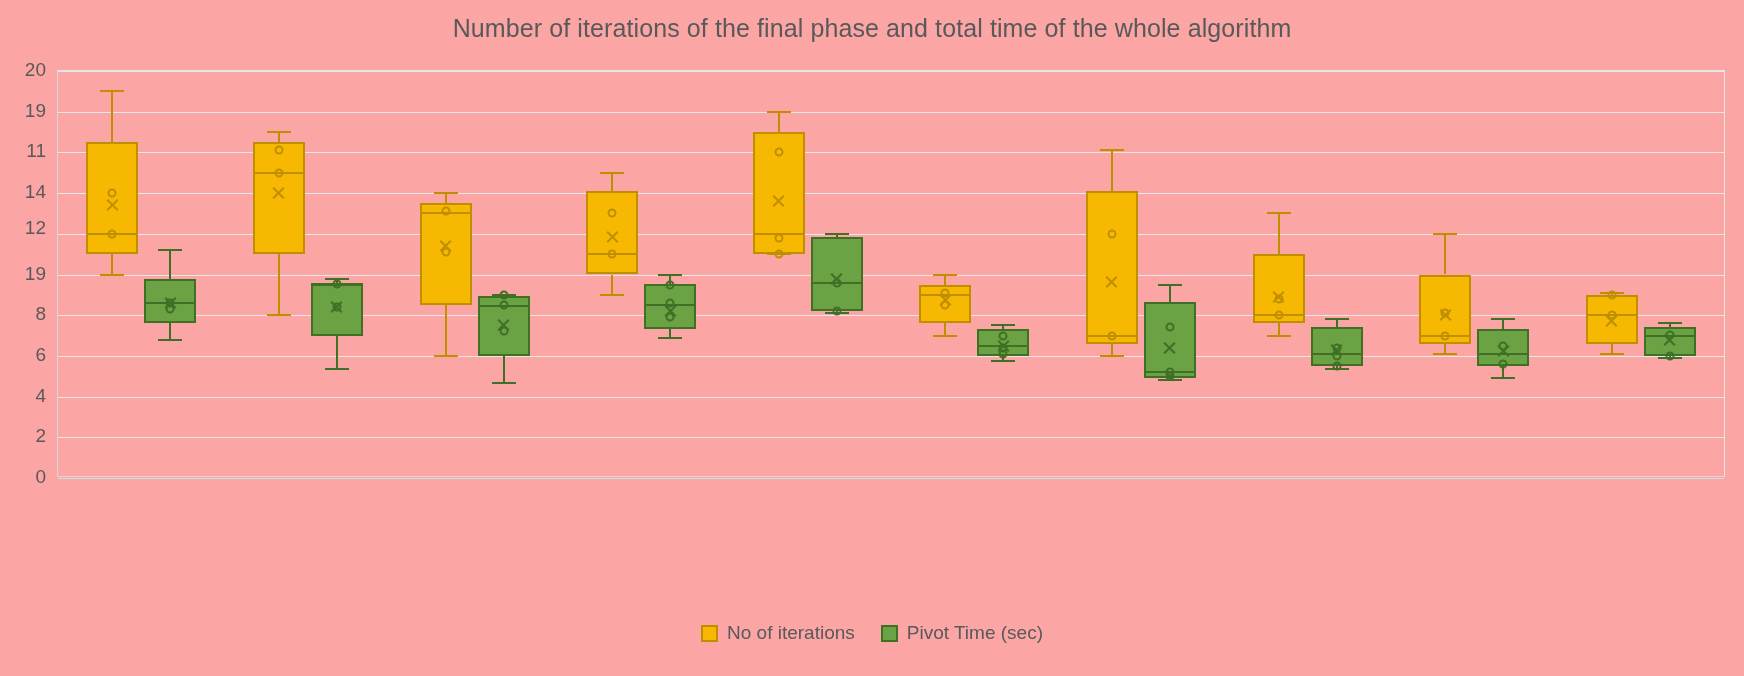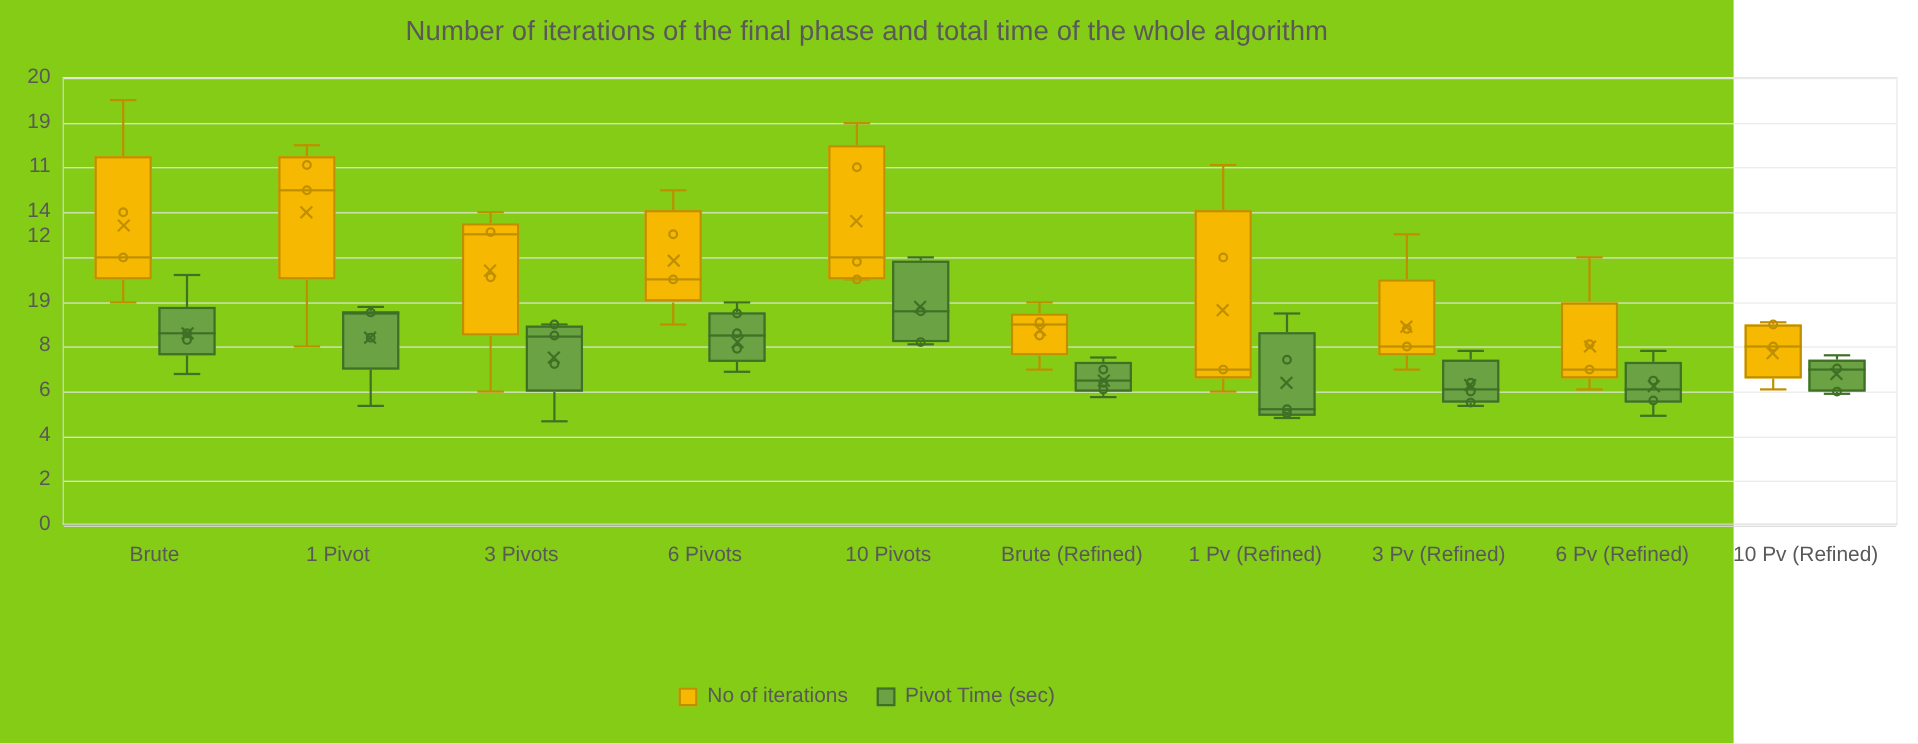--- a/index.html
+++ b/index.html
@@ -5,23 +5,23 @@
   * { box-sizing: border-box; }
   html, body {
     margin: 0; padding: 0;
     width: 1744px; height: 676px;
     background: #ffffff;
     font-family: "Liberation Sans", sans-serif;
     overflow: hidden;
   }
   #chart-root {
     position: relative;
-    width: 1576px;
+    width: 1744px;
     height: 676px;
-    background: #84cc16;
+    background: #fca5a5;
   }
   #chart-title {
     position: absolute;
     top: 14px; left: 0; right: 0;
     text-align: center;
     font-size: 25px;
     color: #595959;
     font-weight: 400;
     letter-spacing: 0.1px;
     white-space: nowrap;
@@ -154,21 +154,21 @@
 
 <div id="chart-root">
 
   <div id="chart-title">Number of iterations of the final phase and total time of the whole algorithm</div>
 
   <div id="y-axis-labels">
       <div class="ytick-label" style="top: 0px;">20</div>
       <div class="ytick-label" style="top: 40.7px;">19</div>
       <div class="ytick-label" style="top: 81.4px;">11</div>
       <div class="ytick-label" style="top: 122.1px;">14</div>
-      <div class="ytick-label" style="top: 145px;">12</div>
+      <div class="ytick-label" style="top: 158px;">12</div>
       <div class="ytick-label" style="top: 203.5px;">19</div>
       <div class="ytick-label" style="top: 244.2px;">8</div>
       <div class="ytick-label" style="top: 284.9px;">6</div>
       <div class="ytick-label" style="top: 325.6px;">4</div>
       <div class="ytick-label" style="top: 366.3px;">2</div>
       <div class="ytick-label" style="top: 407px;">0</div>
     </div>
 
   <div id="plot-area">
       <div class="gridline" style="top: 407px; background: rgb(217, 217, 217);"></div>
@@ -463,32 +463,20 @@
         <div class="median-line" style="left: 1585.7px; top: 263.55px; width: 52px; background: rgb(63, 112, 37);"></div>
         <div class="point" style="left: 1611.7px; top: 263.533px; border-color: rgb(63, 112, 37);"></div>
         <div class="point" style="left: 1611.7px; top: 284.9px; border-color: rgb(63, 112, 37);"></div>
         <div class="mean-x" style="left: 1611.7px; top: 268.62px; --c: #3f7025;">
           <div style="position: absolute; left: 50%; top: 0px; width: 2px; height: 100%; margin-left: -1px; transform: rotate(45deg); background: rgb(63, 112, 37);"></div>
           <div style="position: absolute; left: 50%; top: 0px; width: 2px; height: 100%; margin-left: -1px; transform: rotate(-45deg); background: rgb(63, 112, 37);"></div>
         </div>
       </div>
     </div>
 
-  <div id="x-axis-labels">
-      <div class="xtick-label">Brute</div>
-      <div class="xtick-label">1 Pivot</div>
-      <div class="xtick-label">3 Pivots</div>
-      <div class="xtick-label">6 Pivots</div>
-      <div class="xtick-label">10 Pivots</div>
-      <div class="xtick-label">Brute (Refined)</div>
-      <div class="xtick-label">1 Pv (Refined)</div>
-      <div class="xtick-label">3 Pv (Refined)</div>
-      <div class="xtick-label">6 Pv (Refined)</div>
-      <div class="xtick-label">10 Pv (Refined)</div>
-    </div>
 
   <div id="legend">
       <div class="legend-item">
         <span class="legend-swatch" style="background: rgb(247, 184, 1); border-color: rgb(191, 143, 0);"></span>
         <span class="legend-text">No of iterations</span>
       </div>
       <div class="legend-item">
         <span class="legend-swatch" style="background: rgb(107, 163, 68); border-color: rgb(63, 112, 37);"></span>
         <span class="legend-text">Pivot Time (sec)</span>
       </div>

